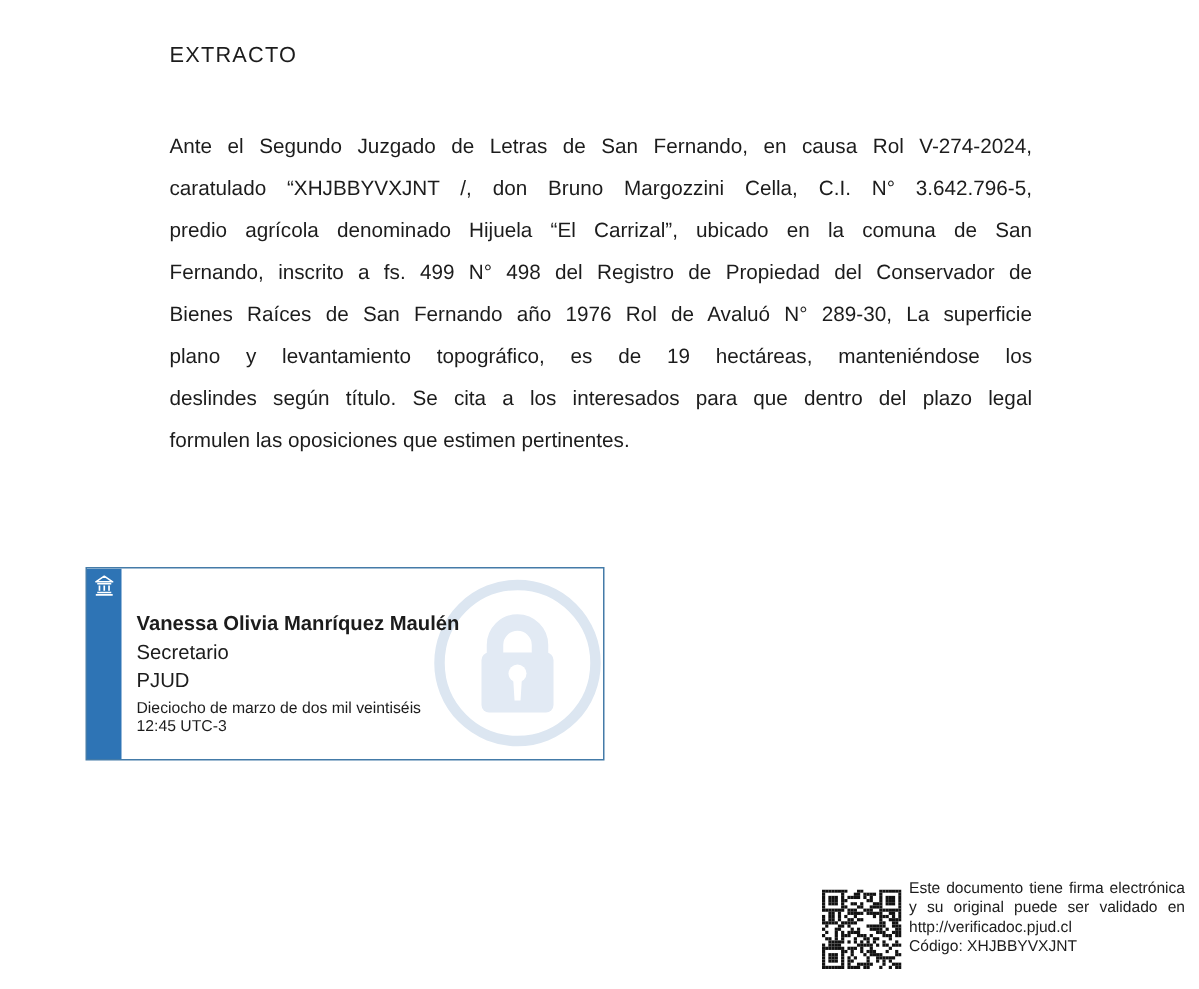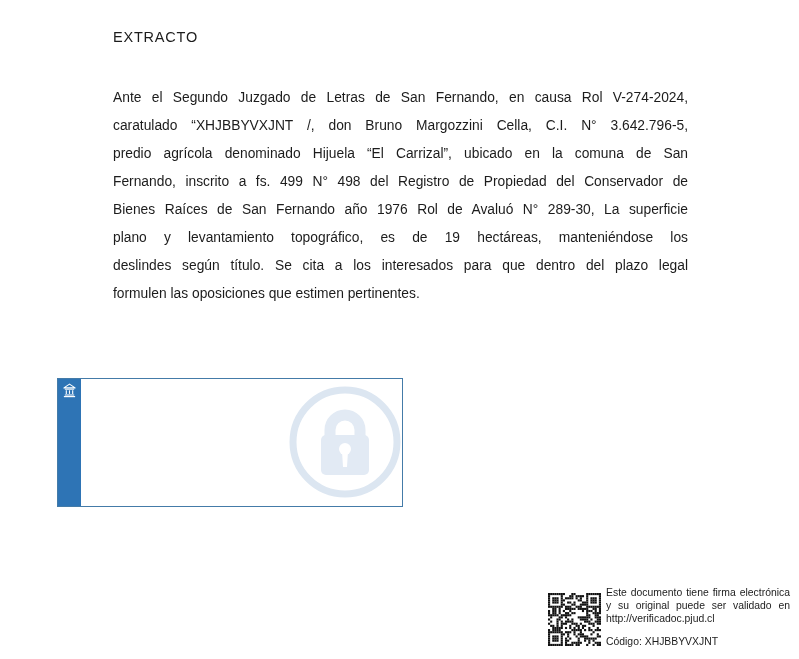--- a/index.html
+++ b/index.html
@@ -68,21 +68,21 @@
     left: 548px; top: 593px;
     width: 53px; height: 53px;
   }
   .verif-text {
     position: absolute;
     left: 606px; top: 586px; width: 184px;
     font-size: 10.4px;
     line-height: 13px;
     color: #1c1c1c;
   }
-  .verif-code { margin-top: 10px; }
+  .verif-code { }
 </style>
 </head>
 <body>
 
 <div class="doc-title">EXTRACTO</div>
 
 <div class="paragraph">
   <div class="jline">Ante el Segundo Juzgado de Letras de San Fernando, en causa Rol V-274-2024,</div>
   <div class="jline">caratulado “XHJBBYVXJNT /, don Bruno Margozzini Cella, C.I. N° 3.642.796-5,</div>
   <div class="jline">predio agrícola denominado Hijuela “El Carrizal”, ubicado en la comuna de San</div>
@@ -110,20 +110,27 @@
       <path d="M8 1.2 L14 5.2 H2 Z" fill="none" stroke="#ffffff" stroke-width="1.1" stroke-linejoin="round"></path>
       <line x1="3" y1="6.6" x2="13" y2="6.6" stroke="#ffffff" stroke-width="1.1"></line>
       <line x1="4.6" y1="7.8" x2="4.6" y2="11.6" stroke="#ffffff" stroke-width="1.2"></line>
       <line x1="8" y1="7.8" x2="8" y2="11.6" stroke="#ffffff" stroke-width="1.2"></line>
       <line x1="11.4" y1="7.8" x2="11.4" y2="11.6" stroke="#ffffff" stroke-width="1.2"></line>
       <line x1="3" y1="12.8" x2="13" y2="12.8" stroke="#ffffff" stroke-width="1.1"></line>
       <line x1="2" y1="14.5" x2="14" y2="14.5" stroke="#ffffff" stroke-width="1.3"></line>
     </svg>
   </div>
 
+  <div class="sig-content">
+    <div class="sig-name">Vanessa Olivia Manríquez Maulén</div>
+    <div class="sig-role">Secretario</div>
+    <div class="sig-inst">PJUD</div>
+    <div class="sig-date">Dieciocho de marzo de dos mil veintiséis</div>
+    <div class="sig-time">12:45 UTC-3</div>
+  </div>
 </div>
 
 <div class="qr">
   <svg width="53" height="53" viewBox="0 0 53 53">
       <rect x="0.00" y="0.00" width="2.12" height="2.12" fill="#111"></rect>
       <rect x="2.12" y="0.00" width="2.12" height="2.12" fill="#111"></rect>
       <rect x="4.24" y="0.00" width="2.12" height="2.12" fill="#111"></rect>
       <rect x="6.36" y="0.00" width="2.12" height="2.12" fill="#111"></rect>
       <rect x="8.48" y="0.00" width="2.12" height="2.12" fill="#111"></rect>
       <rect x="10.60" y="0.00" width="2.12" height="2.12" fill="#111"></rect>

